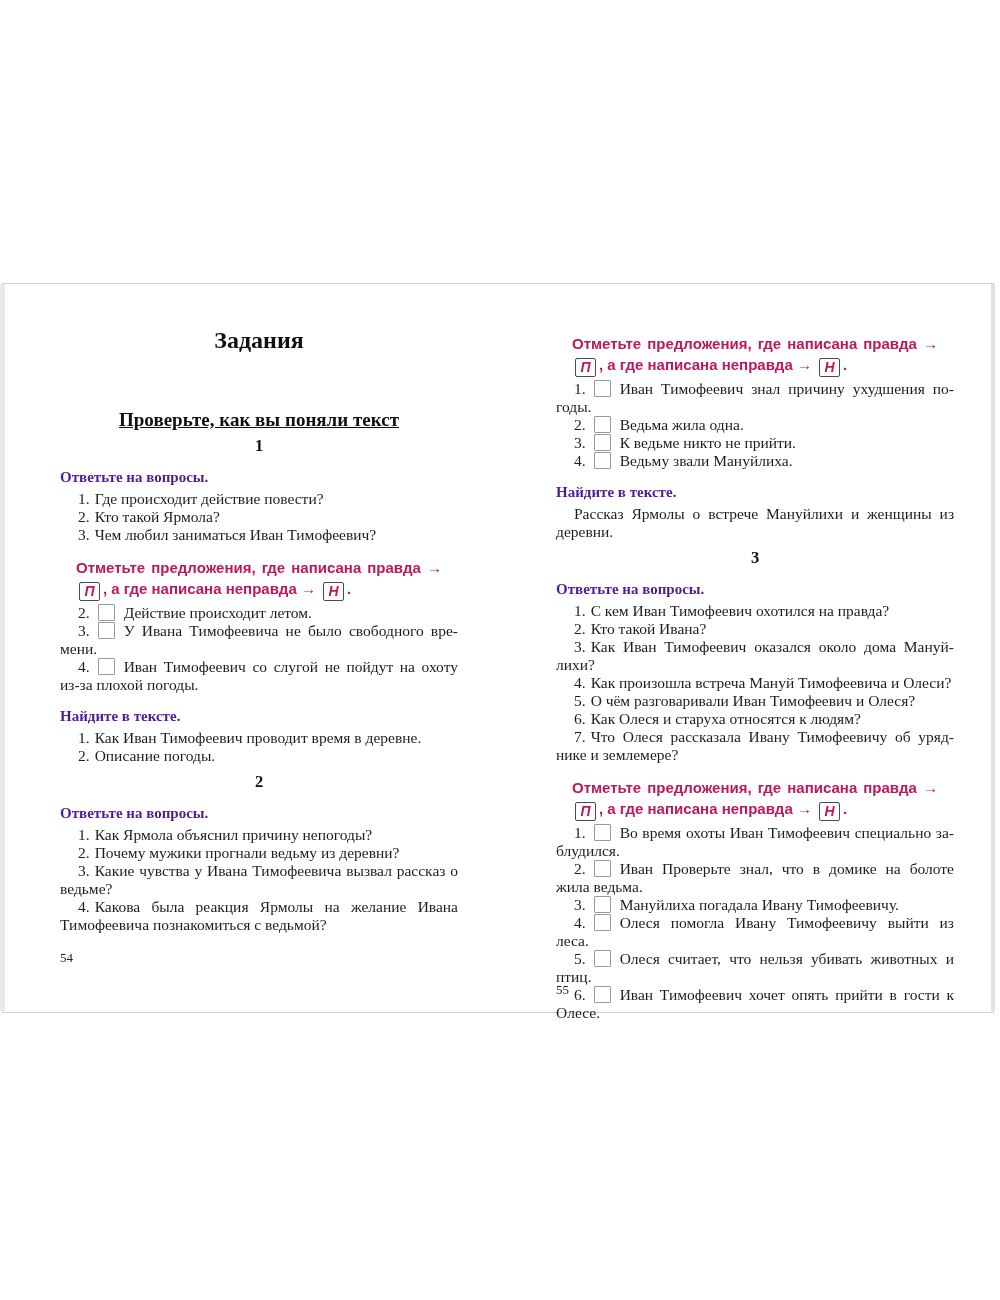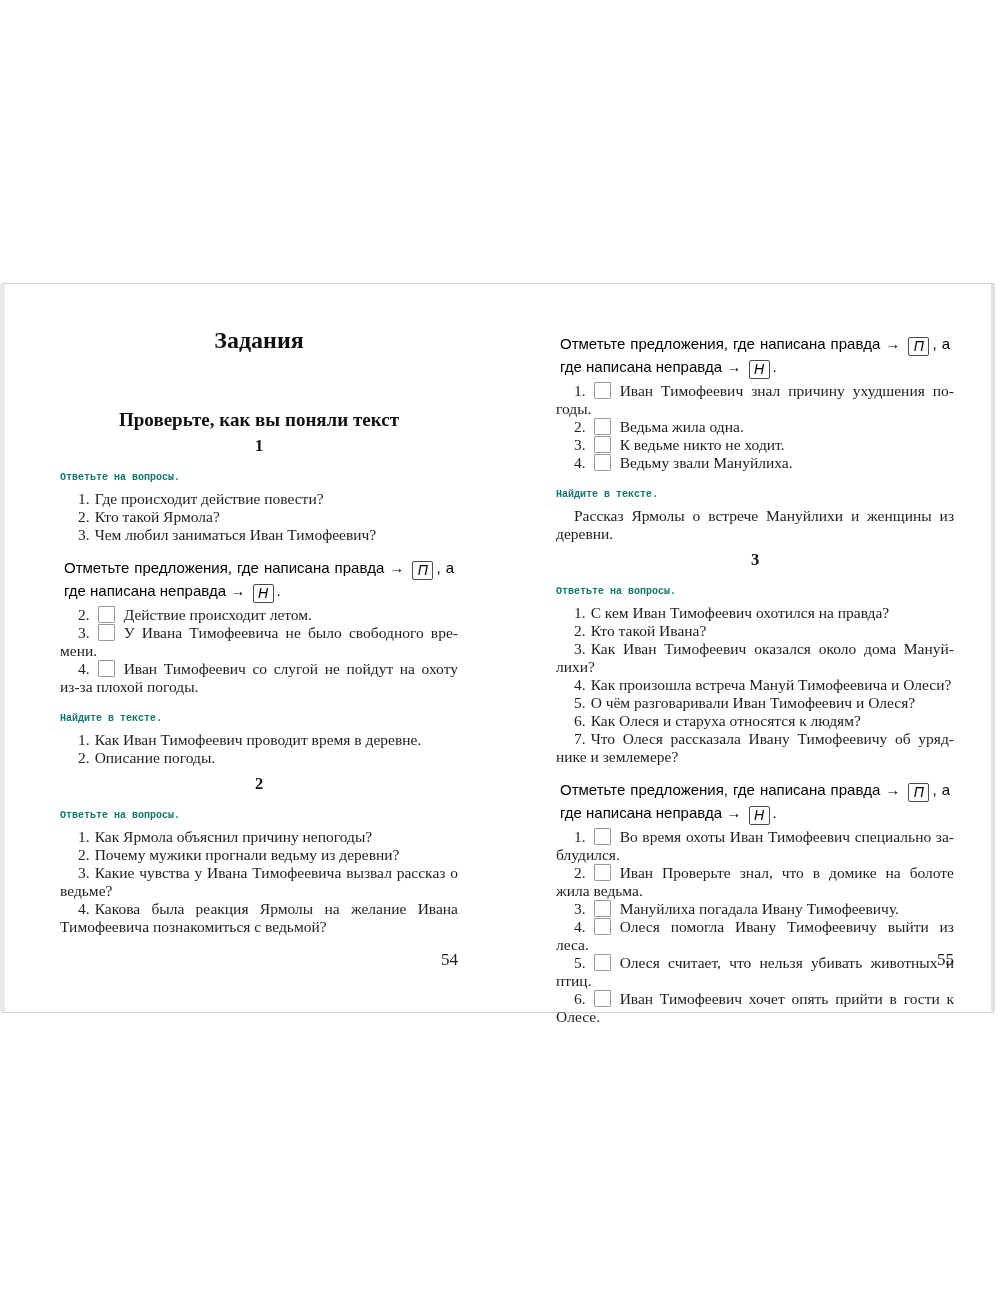--- a/index.html
+++ b/index.html
@@ -7,39 +7,39 @@
   .page-border{position:absolute;left:2px;top:283px;width:990px;height:728px;border:1px solid #cfd3d7;background:#ffffff;}
   .edge-strip-left{position:absolute;left:0;top:284px;width:5px;height:727px;background:#e7e9ec;}
   .edge-strip-right{position:absolute;left:991px;top:284px;width:4px;height:727px;background:#dfe2e5;}
 
   .col{position:absolute;width:398px;font-family:"Liberation Serif",serif;font-size:15.5px;
        line-height:18px;color:#1d1d1d;text-align:justify;}
   .col-left{left:60px;top:283px;}
   .col-right{left:556px;top:283px;}
 
   .title{margin:48px 0 0;text-align:center;font-weight:bold;font-size:24px;color:#111;}
-  .subtitle{margin:62px 0 0;text-align:center;font-weight:bold;font-size:19px;color:#111;}
+  .subtitle{margin:62px 0 0;text-align:center;font-weight:bold;font-size:19px;color:#111;text-decoration:underline;}
   .secnum{margin:8px 0 5px;text-align:center;font-weight:bold;font-size:16.5px;color:#111;}
-  .h-sans{font-family:Liberation Mono, monospace;font-weight:bold;font-size:10px;line-height:19px;
-          margin:13px 0 3px;text-align:left;color:#0f766e;}
-  .instr{font-family:"Liberation Sans",sans-serif;font-weight:normal;font-size:15px;line-height:21px;
-         margin:13px 4px 3px;text-align:justify;color:#000000;}
+  .h-sans{font-family:Liberation Serif, serif;font-weight:bold;font-size:15px;line-height:19px;
+          margin:13px 0 3px;text-align:left;color:#4c1d95;}
+  .instr{font-family:"Liberation Sans",sans-serif;font-weight:bold;font-size:15px;line-height:21px;
+         margin:13px 16px 3px;text-align:justify;color:#be185d;}
   .instr-top{margin-top:50px;}
   .mark{display:inline-block;min-width:13px;text-align:center;border:1.5px solid #4a4a4a;border-radius:2px;
         padding:0 3px 1px 3px;margin:0 3px;font-style:italic;font-size:14px;line-height:16px;
         vertical-align:-2px;background:#fdfdfd;}
   .qi,.cbi{margin:0;text-indent:18px;}
   .para{margin:0;text-indent:18px;}
   .num{margin-right:5px;}
   .checkbox{display:inline-block;width:15px;height:15px;border:1.5px solid #959ba1;border-radius:1px;
             background:#ffffff;vertical-align:-3px;margin:0 9px 0 3px;}
-  .pagenum{position:absolute;width:398px;top:950px;text-align:right;
-           font-family:"Liberation Serif",serif;font-size:17px;color:#1d1d1d;}
+  .pagenum{position:absolute;width:398px;top:950px;text-align:left;
+           font-family:"Liberation Serif",serif;font-size:13px;color:#1d1d1d;}
   .pagenum-left{left:60px;}
-  .pagenum-right{left:556px;}
+  .pagenum-right{left:556px;margin-top:32px;}
 </style>
 </head>
 <body>
 
 <div class="sheet">
   <div class="page-border"></div>
   <div class="edge-strip-left"></div>
   <div class="edge-strip-right"></div>
 
   <div class="col col-left">
@@ -69,21 +69,21 @@
     <p class="qi"><span class="num">2.</span><span>Почему мужики прогнали ведьму из деревни?</span></p>
     <p class="qi"><span class="num">3.</span><span>Какие чувства у Ивана Тимофеевича вызвал рассказ о ведьме?</span></p>
     <p class="qi"><span class="num">4.</span><span>Какова была реакция Ярмолы на желание Ивана Тимофеевича познакомиться с ведьмой?</span></p>
   </div>
 
   <div class="col col-right">
     <p class="instr instr-top"><span>Отметьте предложения, где написана правда → </span><span class="mark"><span>П</span></span><span>, а где написана неправда → </span><span class="mark"><span>Н</span></span><span>.</span></p>
 
     <p class="cbi"><span class="num">1.</span><span class="checkbox"></span><span>Иван Тимофеевич знал причину ухудшения по­годы.</span></p>
     <p class="cbi"><span class="num">2.</span><span class="checkbox"></span><span>Ведьма жила одна.</span></p>
-    <p class="cbi"><span class="num">3.</span><span class="checkbox"></span><span>К ведьме никто не ходит.</span></p>
+    <p class="cbi"><span class="num">3.</span><span class="checkbox"></span><span>К ведьме никто не прийти.</span></p>
     <p class="cbi"><span class="num">4.</span><span class="checkbox"></span><span>Ведьму звали Мануйлиха.</span></p>
 
     <div class="h-sans">Найдите в тексте.</div>
     <p class="para">Рассказ Ярмолы о встрече Мануйлихи и женщины из деревни.</p>
 
     <div class="secnum">3</div>
 
     <div class="h-sans">Ответьте на вопросы.</div>
     <p class="qi"><span class="num">1.</span><span>С кем Иван Тимофеевич охотился на правда?</span></p>
     <p class="qi"><span class="num">2.</span><span>Кто такой Ивана?</span></p>

